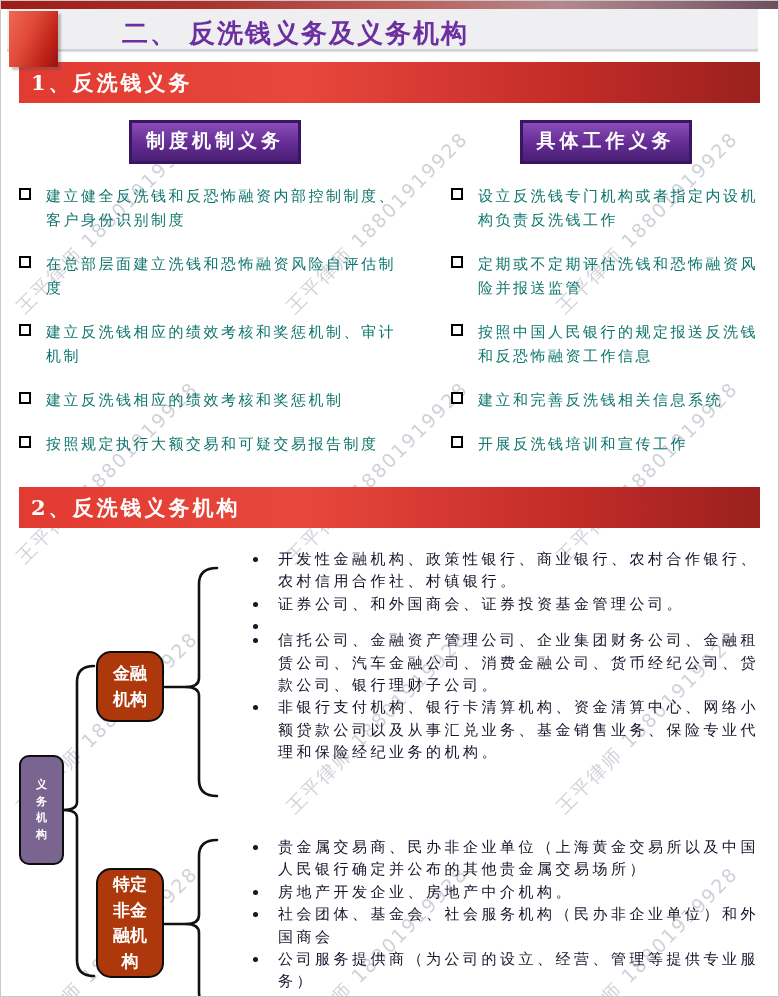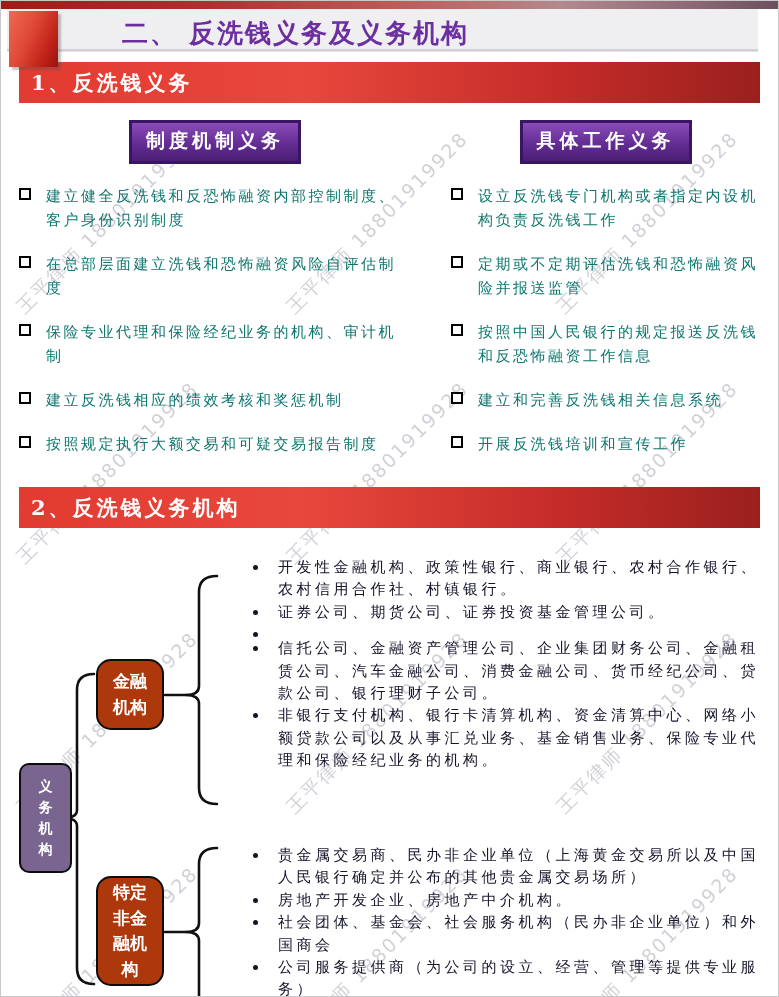--- a/index.html
+++ b/index.html
@@ -34,21 +34,21 @@
     background:linear-gradient(115deg,#ee6a52 0%,#e04a38 40%,#c02318 75%,#971312 100%);
     box-shadow:3px 3px 2px rgba(80,80,80,.35);
   }
   .page-title {
     position:absolute; left:115px; top:7px; font-size:26px; font-weight:bold;
     color:#6b2fa0; letter-spacing:2px;
   }
 
   
   .banner {
-    margin:11px 18px 12px 18px; height:41px; display:flex; align-items:center;
+    margin:11px 18px 4px 18px; height:41px; display:flex; align-items:center;
     background:linear-gradient(90deg,#e23b31 0%,#e8473c 38%,#c62d29 72%,#9a201e 100%);
     padding-left:12px;
   }
   .banner .banner-text {
     color:#ffffff; font-size:21px; font-weight:bold; letter-spacing:3px;
     font-family:"DejaVu Serif", serif;
   }
 
   
   .cols { display:flex; gap:40px; padding:0 18px; margin-top:17px; }
@@ -73,21 +73,21 @@
 
   
   .tree { position:relative; height:492px; }
   .tree svg { position:absolute; left:0; top:0; z-index:0; }
   .node {
     position:absolute; display:flex; align-items:center; justify-content:center;
     color:#fff; font-weight:bold; text-align:center; z-index:1;
     border:2.5px solid #0d0d0d; font-family:"DejaVu Serif", serif;
   }
   .node .node-label { word-break:break-all; line-height:1.5; }
-  .node-root { left:18px; top:223px; width:53px; height:110px; background:#7a6490; border-radius:10px; font-size:14px; }
+  .node-root { left:18px; top:223px; width:45px; height:110px; background:#7a6490; border-radius:10px; font-size:11px; }
   .node-root .node-label { width:19px; }
   .node-b1 { left:95px; top:119px; width:68px; height:71px; background:#ad380b; border-radius:15px; font-size:17px;text-align:center; }
   .node-b1 .node-label { width:38px; }
   .node-b2 { left:95px; top:336px; width:68px; height:110px; background:#ad380b; border-radius:15px; font-size:17px; }
   .node-b2 .node-label { width:38px; }
 
   ul.dotlist { position:absolute; list-style:none; width:520px; left:252px; z-index:1; }
   .listA { top:16px; }
   .listB { top:304px; }
   ul.dotlist li { display:flex; gap:20px; }
@@ -138,21 +138,21 @@
             <li>
               <span class="checkbox"></span>
               <span class="txt">建立健全反洗钱和反恐怖融资内部控制制度、客户身份识别制度</span>
             </li>
             <li>
               <span class="checkbox"></span>
               <span class="txt">在总部层面建立洗钱和恐怖融资风险自评估制度</span>
             </li>
             <li>
               <span class="checkbox"></span>
-              <span class="txt">保险专业代理和保险经纪业务的机构、审计机制</span>
+              <span class="txt">建立反洗钱相应的绩效考核和奖惩机制、审计机制</span>
             </li>
             <li>
               <span class="checkbox"></span>
               <span class="txt">建立反洗钱相应的绩效考核和奖惩机制</span>
             </li>
             <li>
               <span class="checkbox"></span>
               <span class="txt">按照规定执行大额交易和可疑交易报告制度</span>
             </li>
           </ul>
@@ -207,21 +207,21 @@
       <div class="node node-b2">
         <span class="node-label">特定非金融机构</span>
       </div>
       <ul class="dotlist listA">
           <li>
             <span class="dot"></span>
             <span class="txt">开发性金融机构、政策性银行、商业银行、农村合作银行、农村信用合作社、村镇银行。</span>
           </li>
           <li>
             <span class="dot"></span>
-            <span class="txt">证券公司、期货公司、证券投资基金管理公司。</span>
+            <span class="txt">证券公司、和外国商会、证券投资基金管理公司。</span>
           </li>
           <li>
             <span class="dot"></span>
           </li>
           <li>
             <span class="dot"></span>
             <span class="txt">信托公司、金融资产管理公司、企业集团财务公司、金融租赁公司、汽车金融公司、消费金融公司、货币经纪公司、贷款公司、银行理财子公司。</span>
           </li>
           <li>
             <span class="dot"></span>

